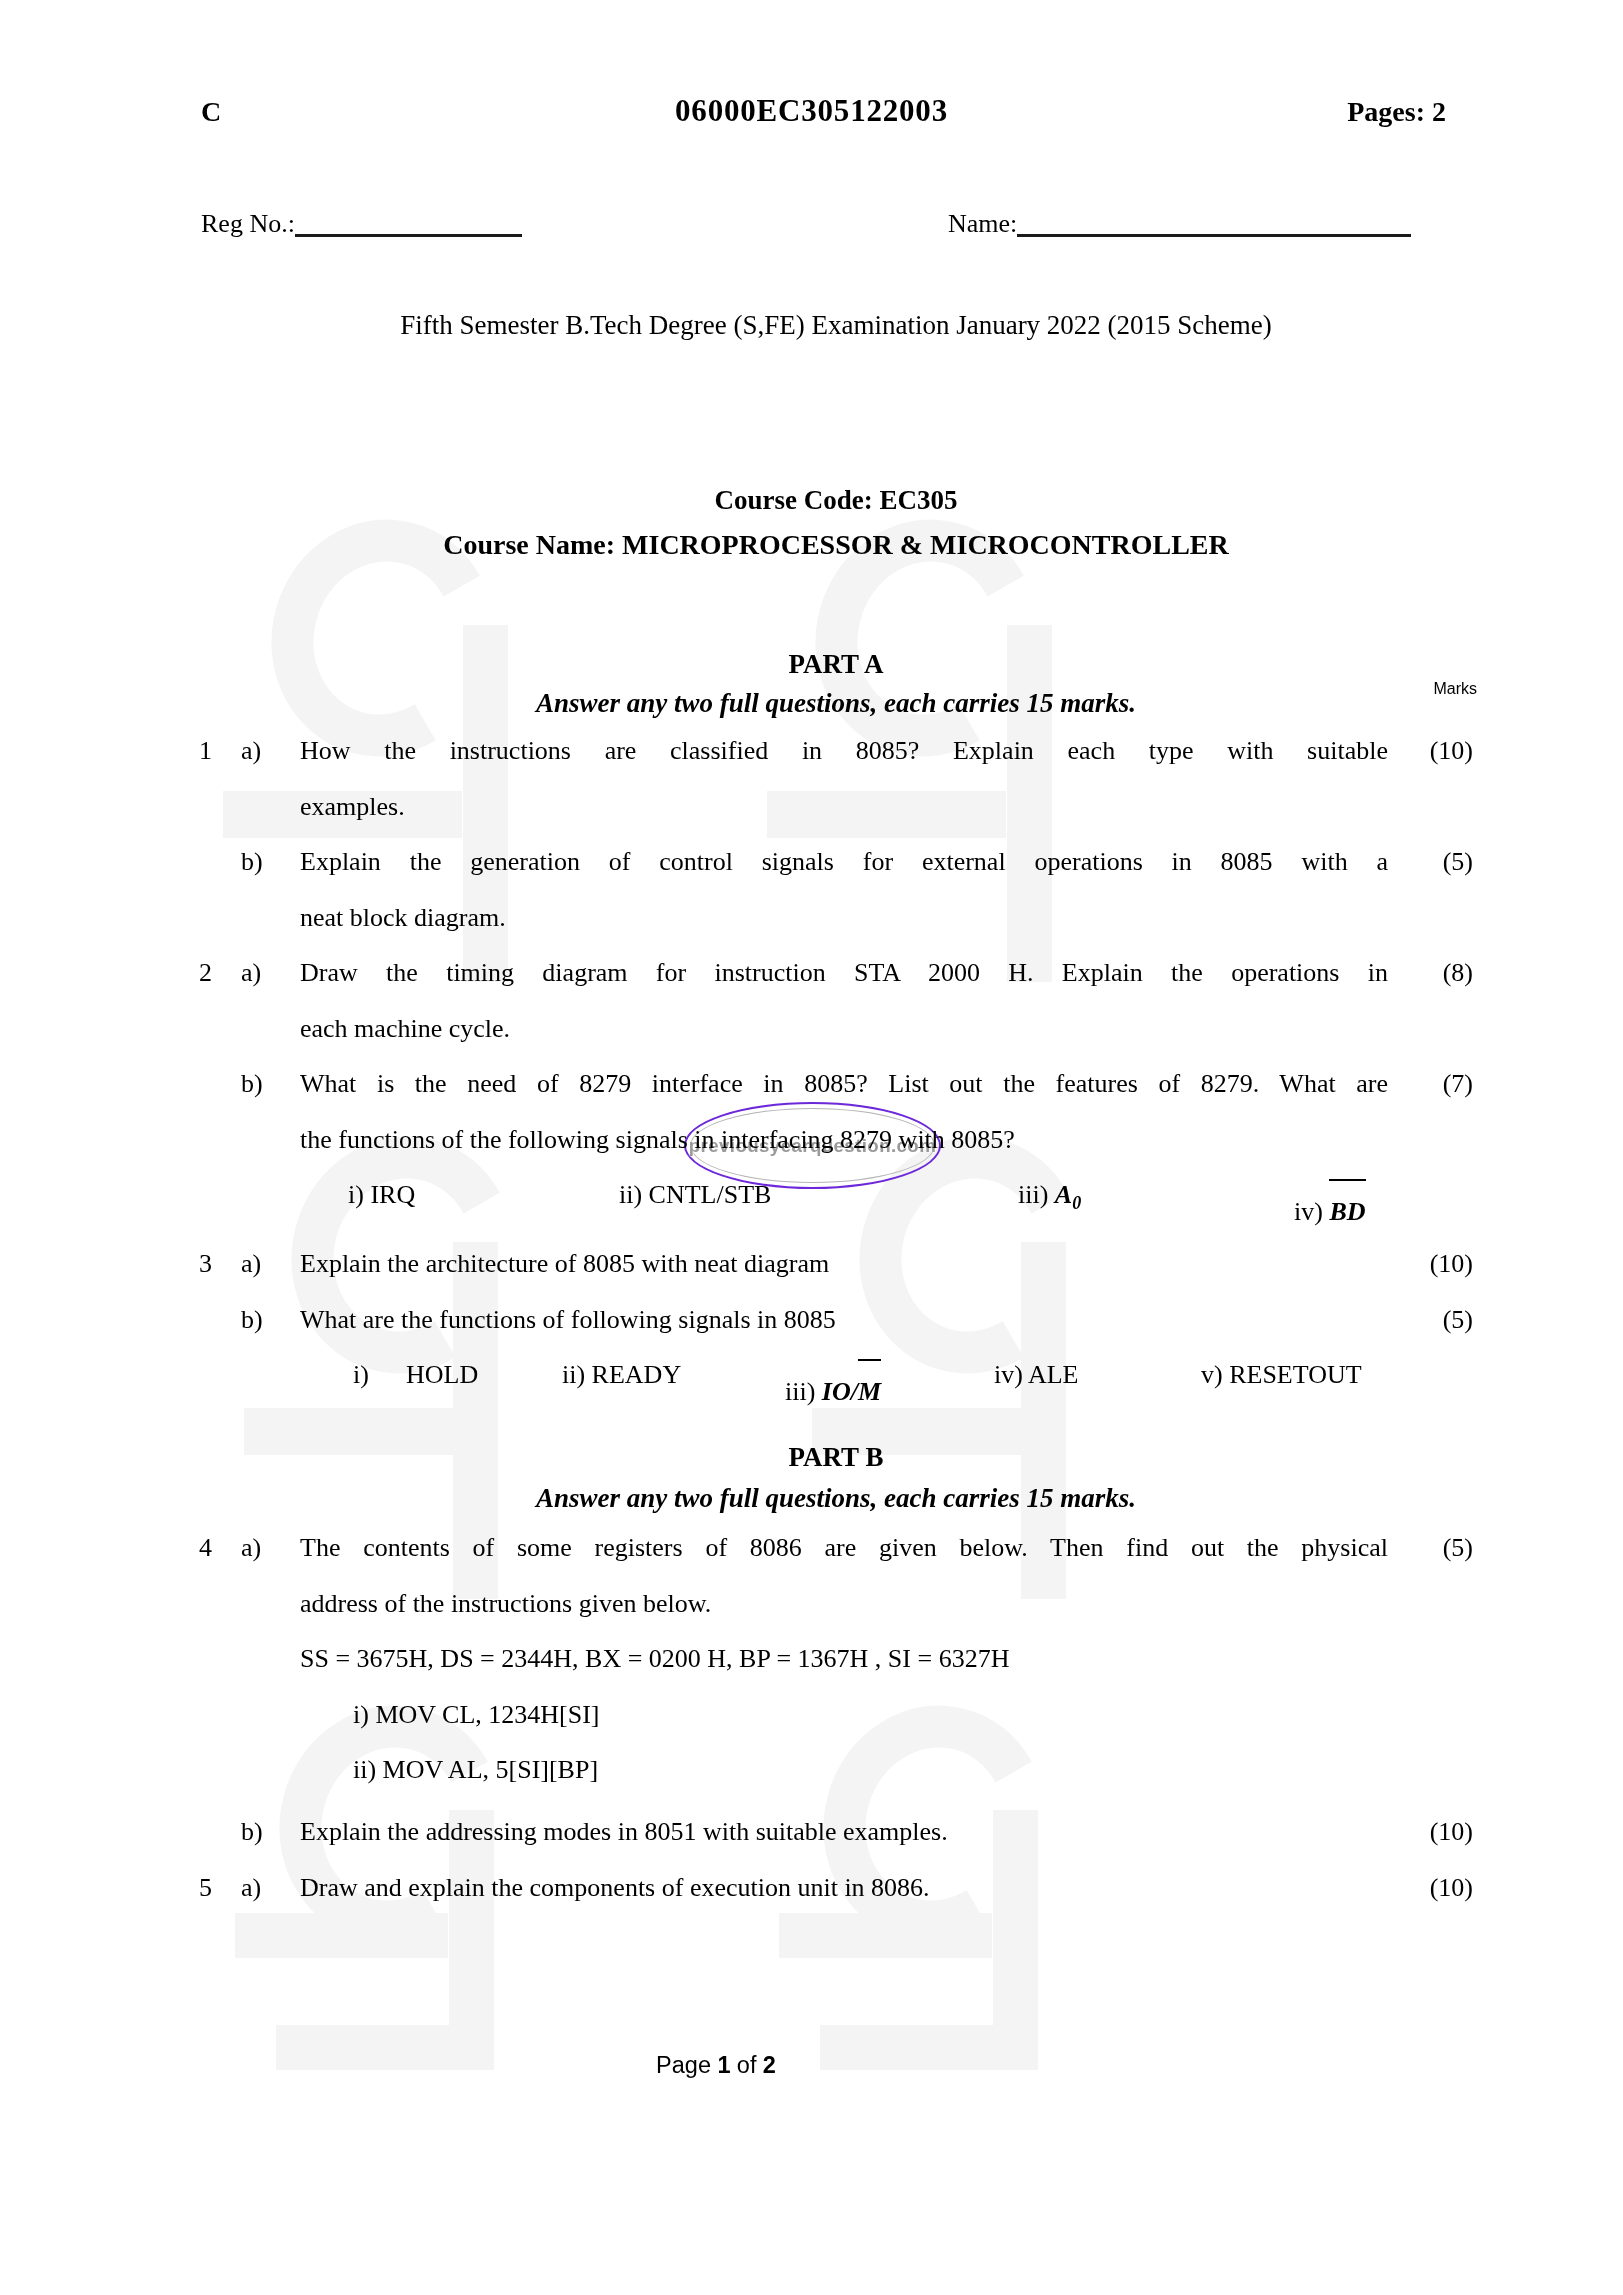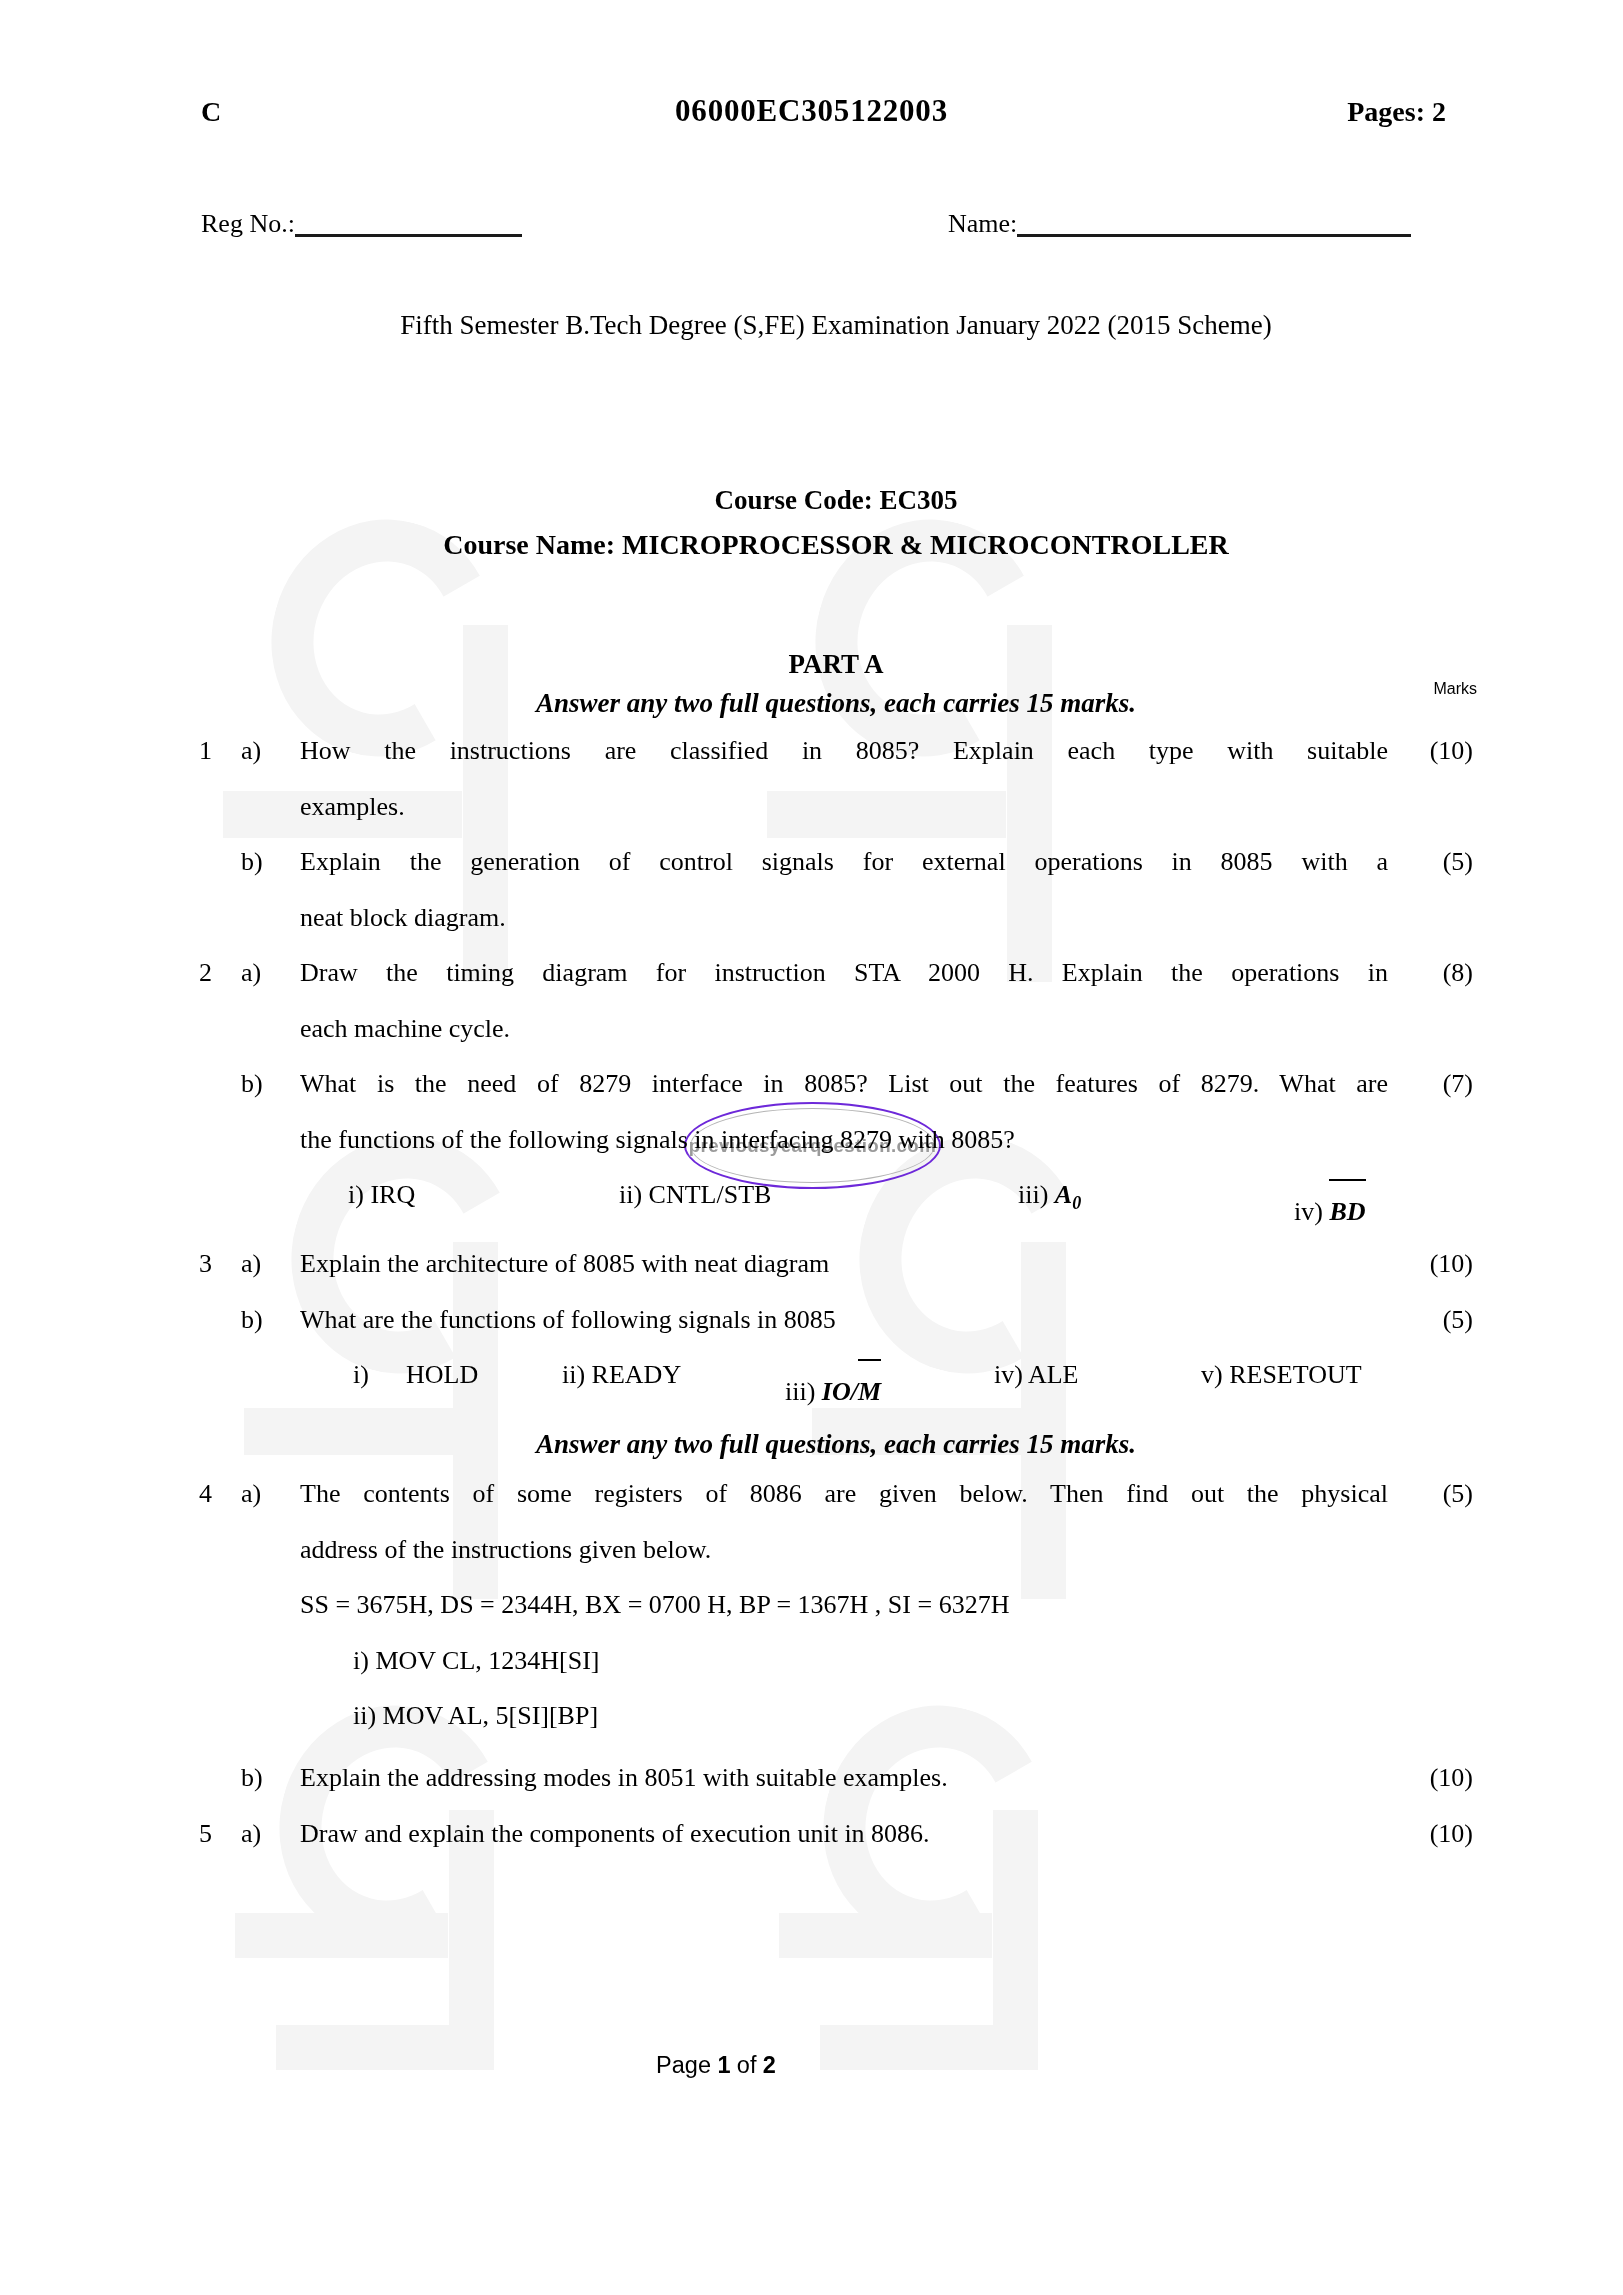--- a/index.html
+++ b/index.html
@@ -196,29 +196,30 @@
 
     <div class="sig-row">
       <span class="sig" style="left:154px;">i)</span>
       <span class="sig" style="left:207px;">HOLD</span>
       <span class="sig" style="left:363px;">ii) READY</span>
       <span class="sig" style="left:586px;"><span>iii)</span>&nbsp;<span class="math"><span>IO/</span><span class="overbar">M</span></span></span>
       <span class="sig" style="left:795px;">iv) ALE</span>
       <span class="sig" style="left:990px;margin-left:12px;">v) RESETOUT</span>
     </div>
 
+    <div class="part-title-b">PART B</div>
     <div class="part-instr-b">Answer any two full questions, each carries 15 marks.</div>
 
     <div class="qrow q4a">
       <div class="qnum">4</div>
       <div class="qletter">a)</div>
       <div class="qtext">
         <div class="qline stretch">The contents of some registers of 8086 are given below. Then find out the physical</div>
         <div class="qline">address of the instructions given below.</div>
-        <div class="qline">SS = 3675H, DS = 2344H, BX = 0700 H, BP = 1367H , SI = 6327H</div>
+        <div class="qline">SS = 3675H, DS = 2344H, BX = 0200 H, BP = 1367H , SI = 6327H</div>
         <div class="qline indent">i)  MOV CL, 1234H[SI]</div>
         <div class="qline indent">ii) MOV AL, 5[SI][BP]</div>
       </div>
       <div class="qmarks">(5)</div>
     </div>
 
     <div class="qrow">
       <div class="qnum"></div>
       <div class="qletter">b)</div>
       <div class="qtext">

